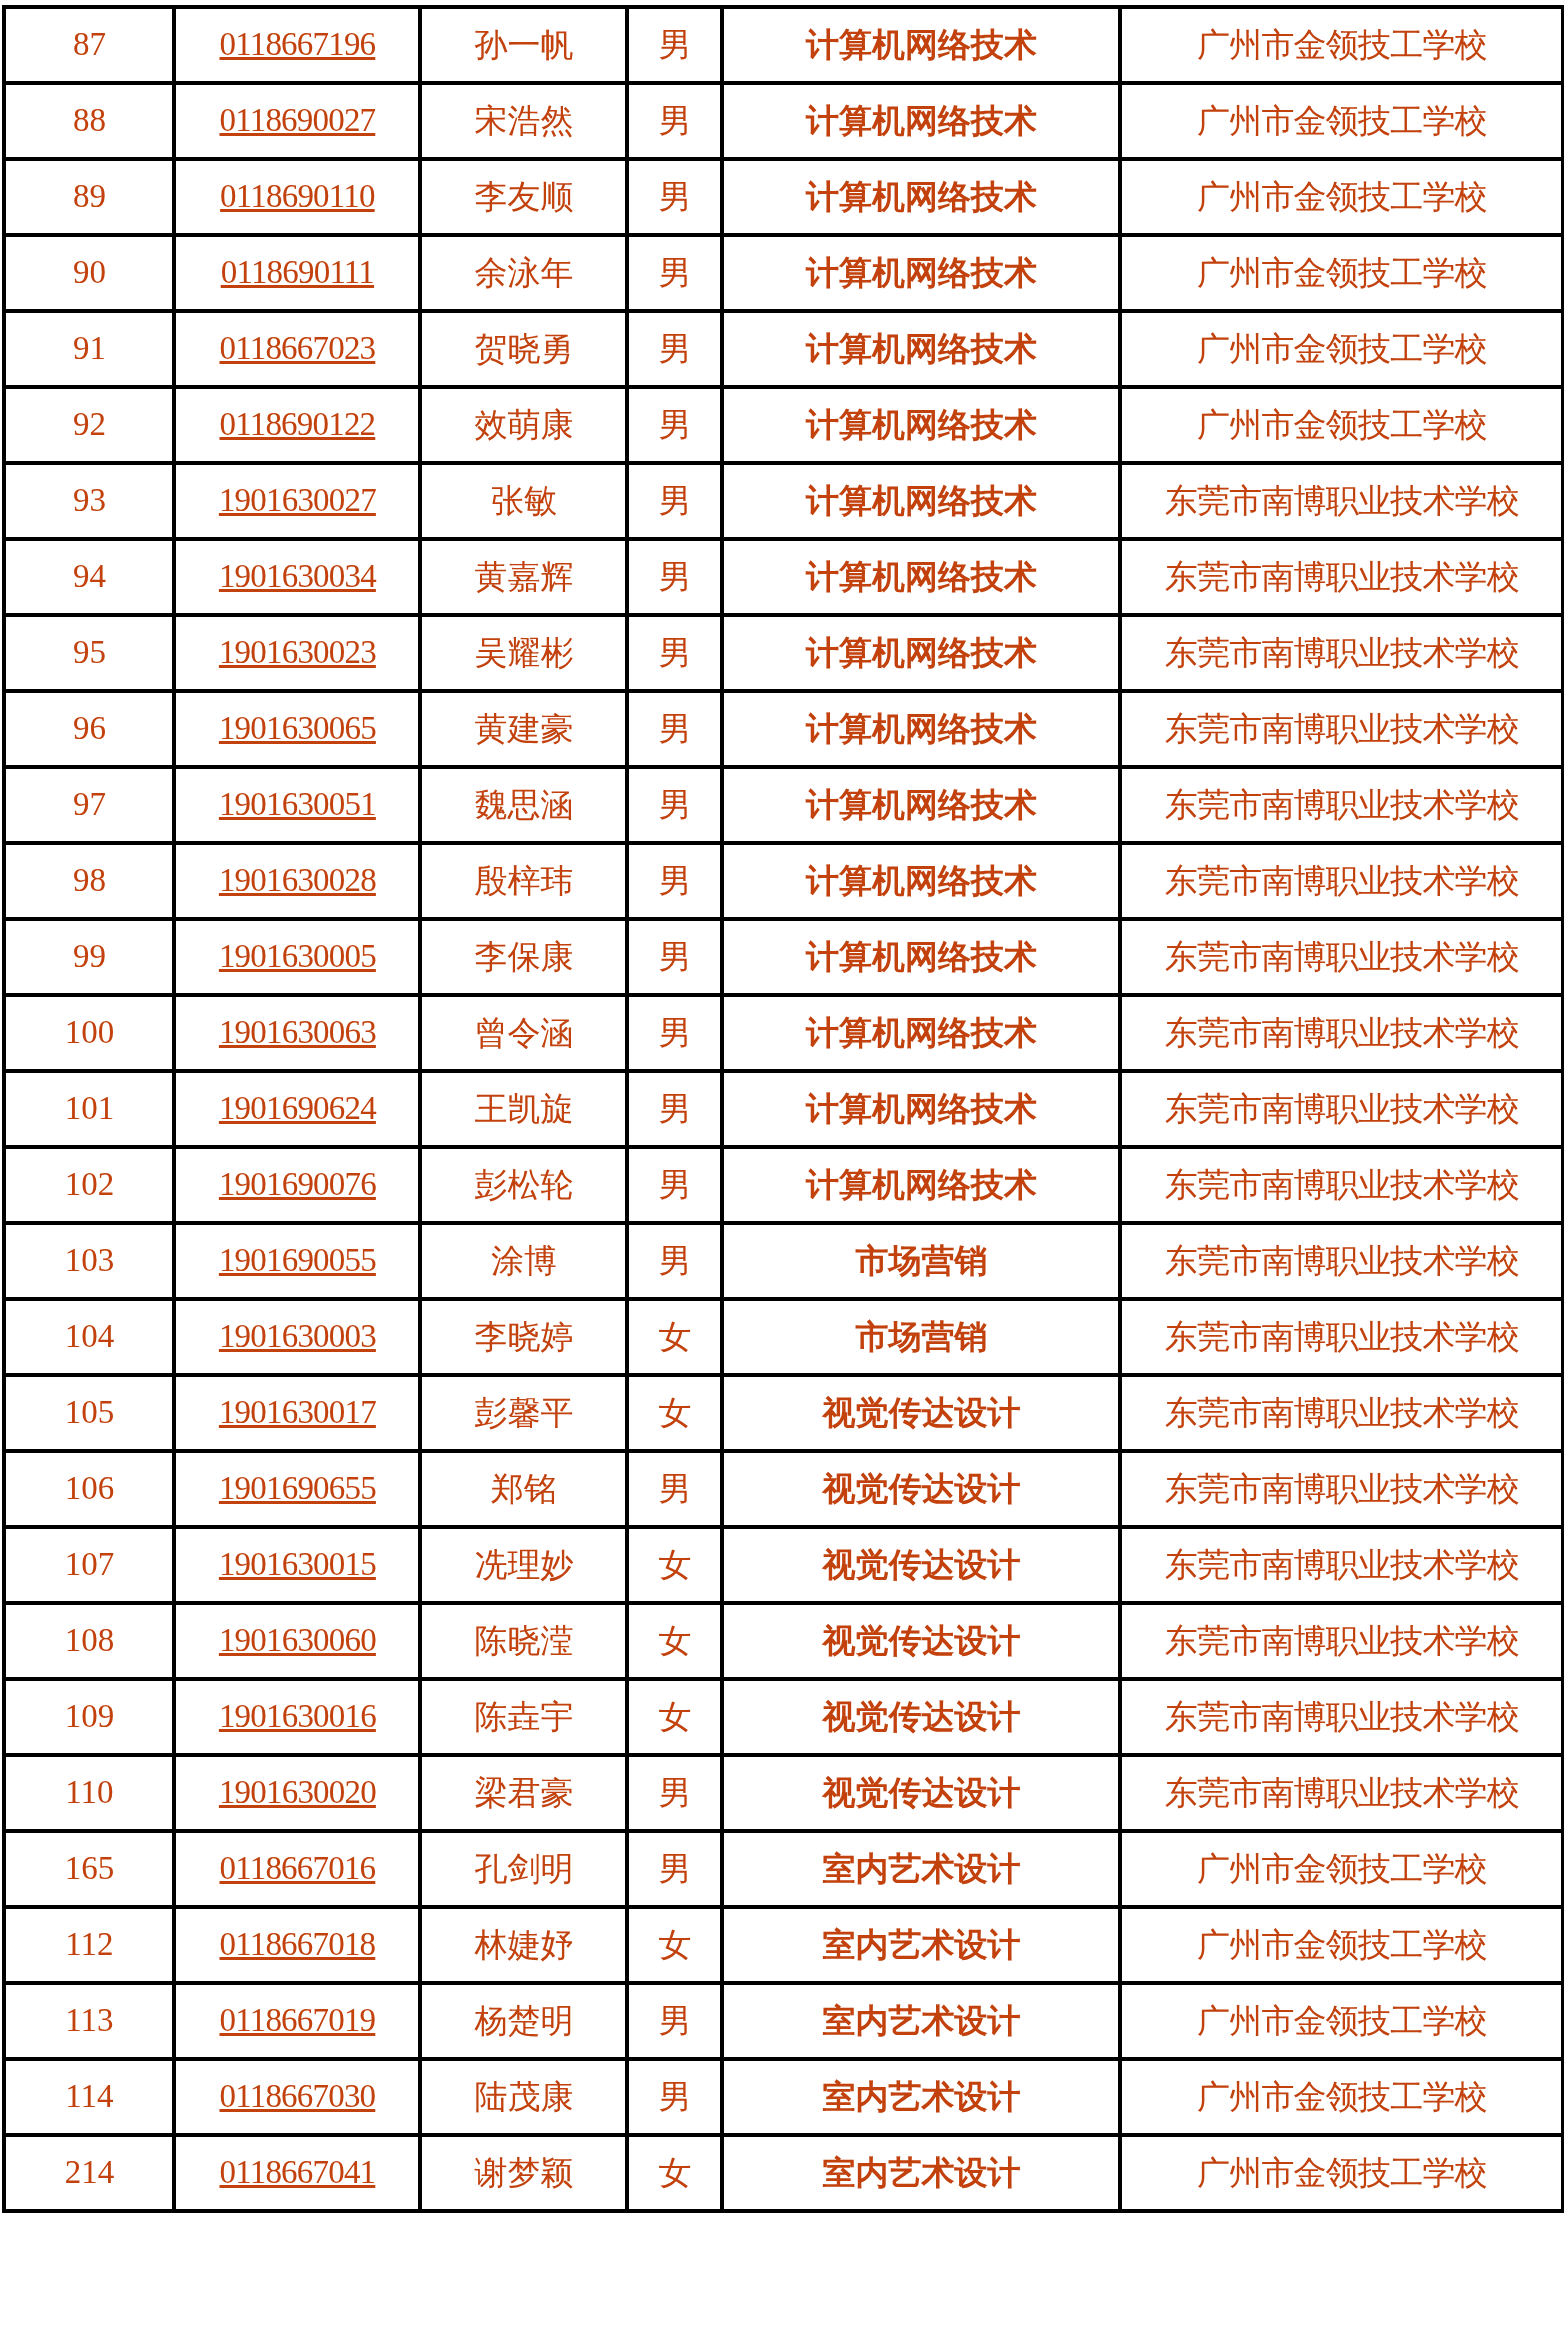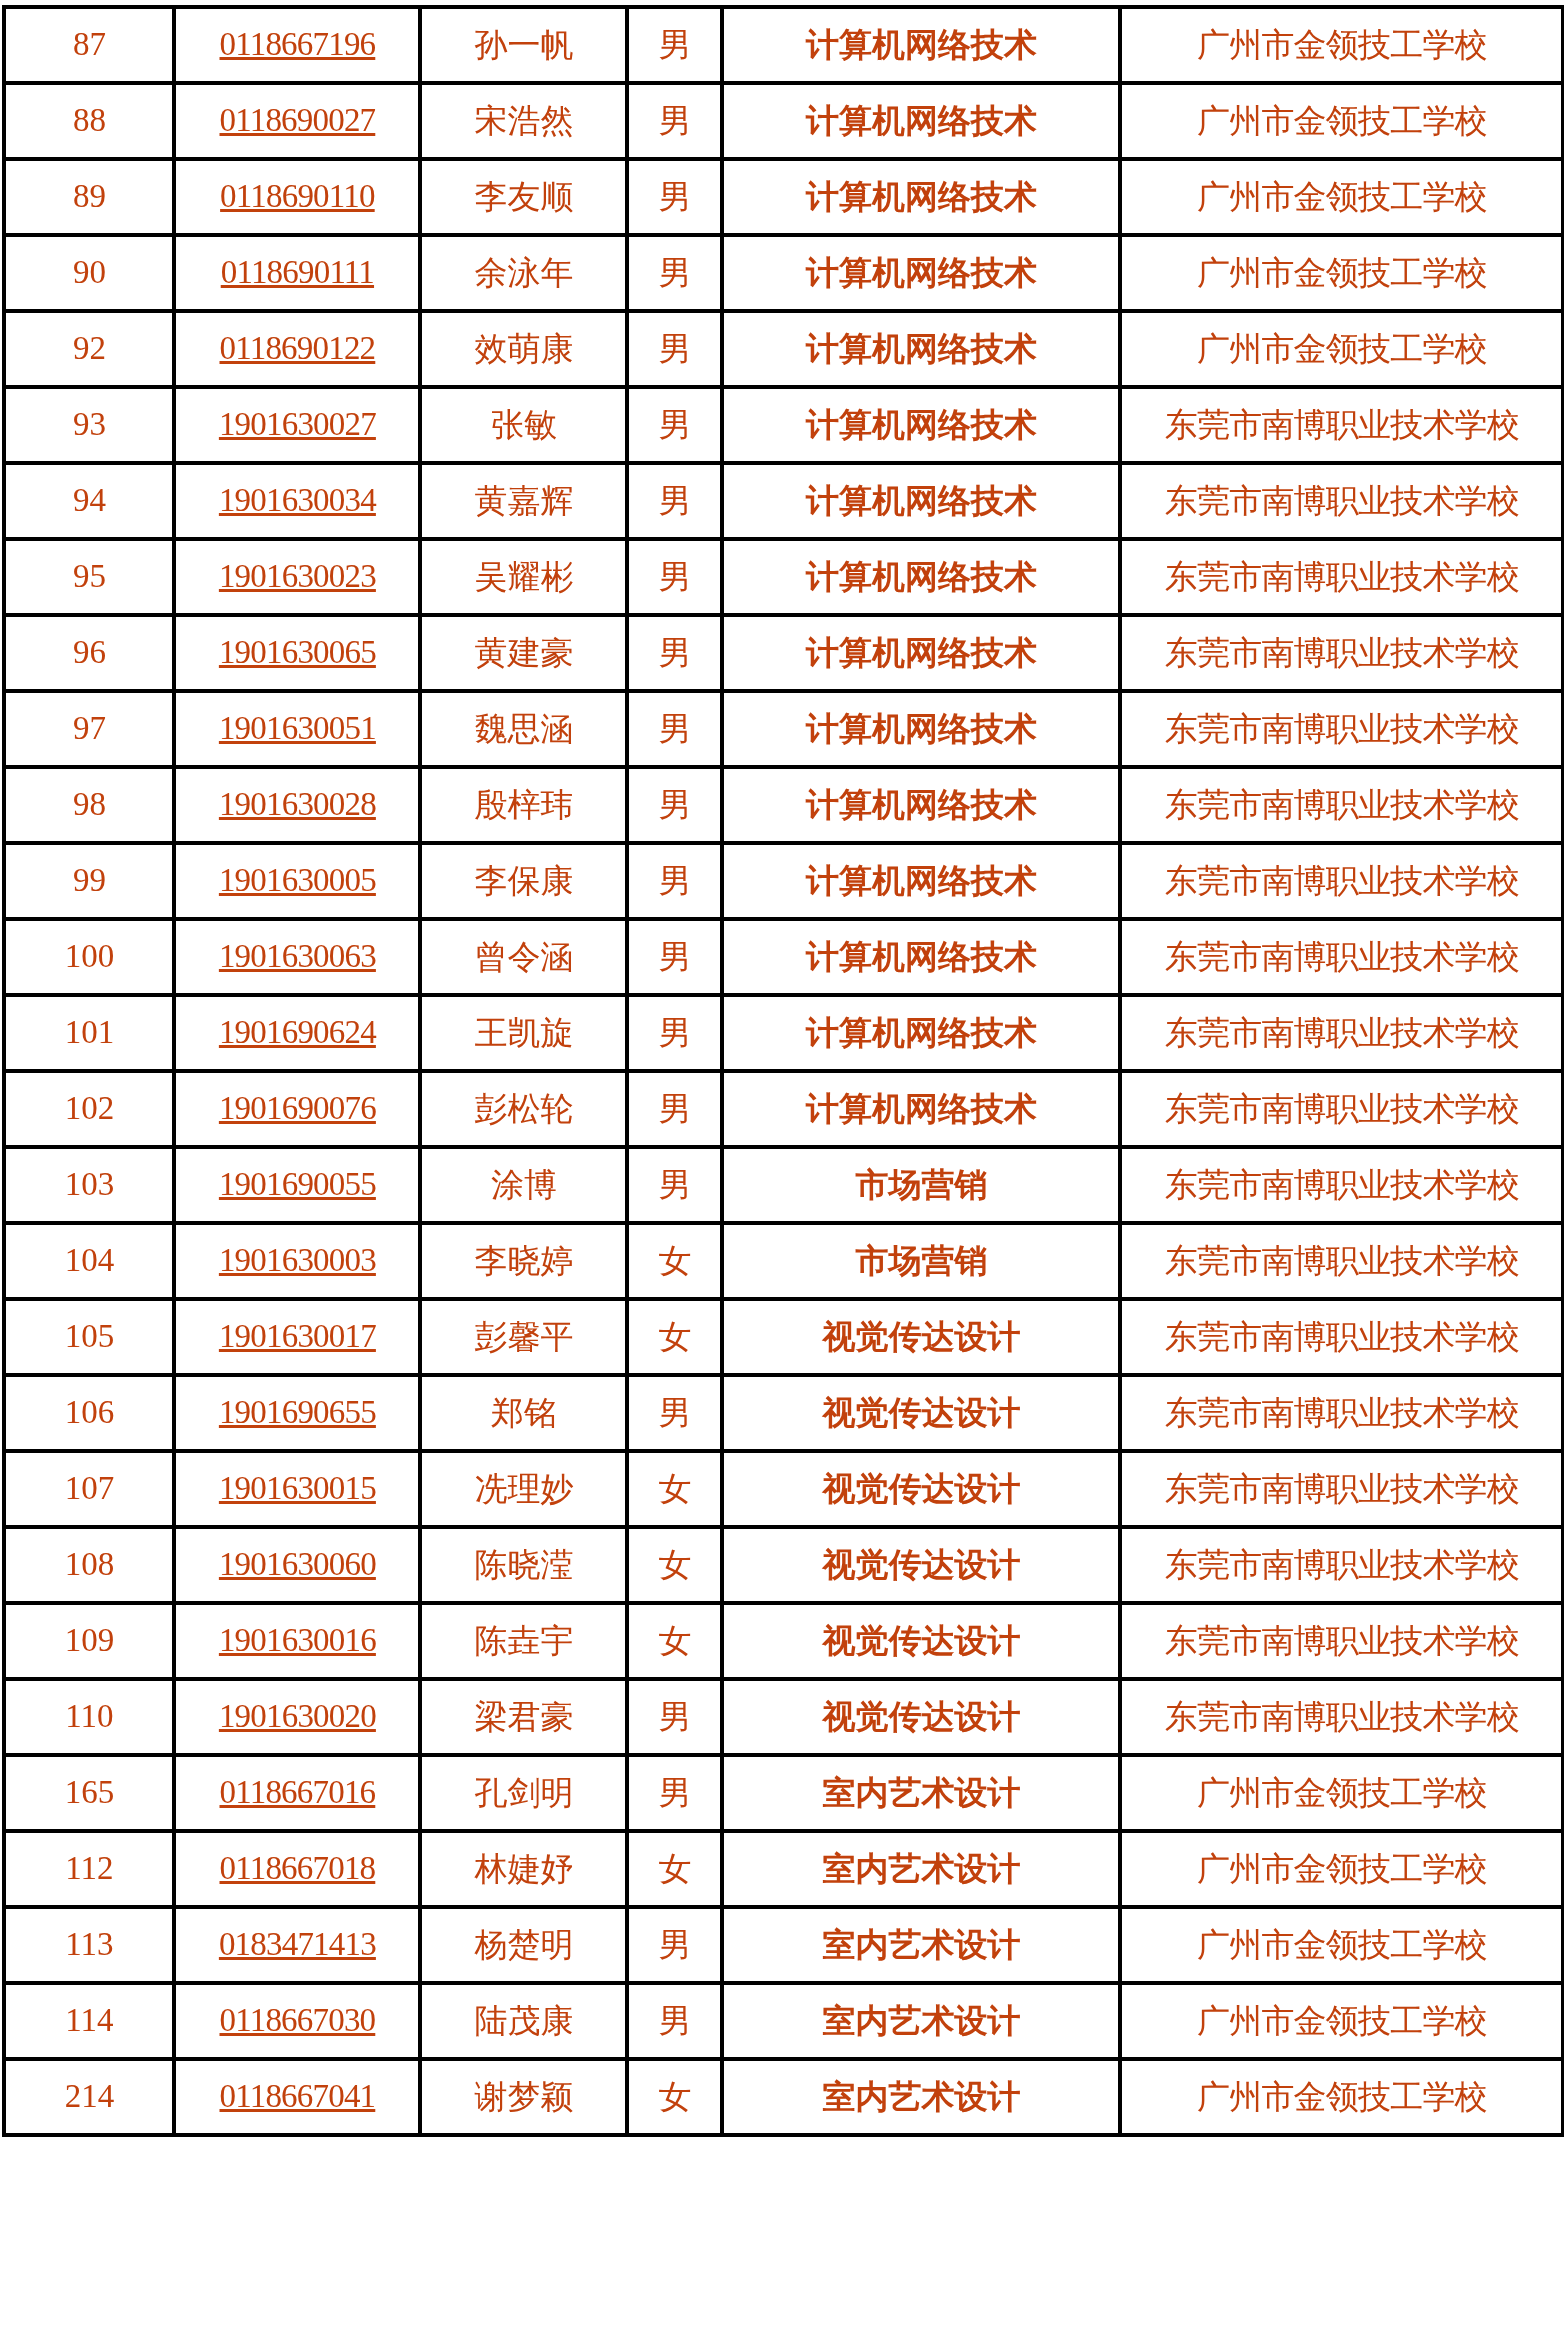--- a/index.html
+++ b/index.html
@@ -70,20 +70,28 @@
     </tr>
       <tr class="">
       <td class="c-no">90</td>
       <td class="c-id">0118690111</td>
       <td class="c-name">余泳年</td>
       <td class="c-sex">男</td>
       <td class="c-major">计算机网络技术</td>
       <td class="c-school">广州市金领技工学校</td>
     </tr>
       <tr class="">
+      <td class="c-no">91</td>
+      <td class="c-id">0118667023</td>
+      <td class="c-name">贺晓勇</td>
+      <td class="c-sex">男</td>
+      <td class="c-major">计算机网络技术</td>
+      <td class="c-school">广州市金领技工学校</td>
+    </tr>
+      <tr class="">
       <td class="c-no">92</td>
       <td class="c-id">0118690122</td>
       <td class="c-name">效萌康</td>
       <td class="c-sex">男</td>
       <td class="c-major">计算机网络技术</td>
       <td class="c-school">广州市金领技工学校</td>
     </tr>
       <tr class="">
       <td class="c-no">93</td>
       <td class="c-id">1901630027</td>
@@ -239,21 +247,21 @@
       <tr class="">
       <td class="c-no">112</td>
       <td class="c-id">0118667018</td>
       <td class="c-name">林婕妤</td>
       <td class="c-sex">女</td>
       <td class="c-major">室内艺术设计</td>
       <td class="c-school">广州市金领技工学校</td>
     </tr>
       <tr class="">
       <td class="c-no">113</td>
-      <td class="c-id">0183471413</td>
+      <td class="c-id">0118667019</td>
       <td class="c-name">杨楚明</td>
       <td class="c-sex">男</td>
       <td class="c-major">室内艺术设计</td>
       <td class="c-school">广州市金领技工学校</td>
     </tr>
       <tr class="">
       <td class="c-no">114</td>
       <td class="c-id">0118667030</td>
       <td class="c-name">陆茂康</td>
       <td class="c-sex">男</td>

